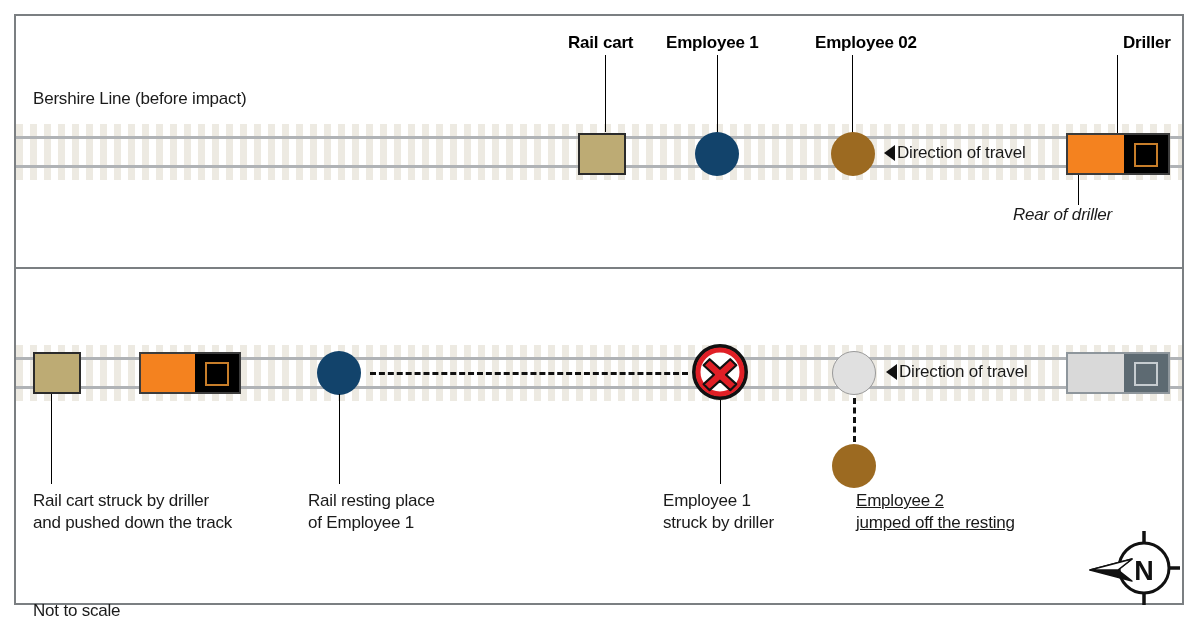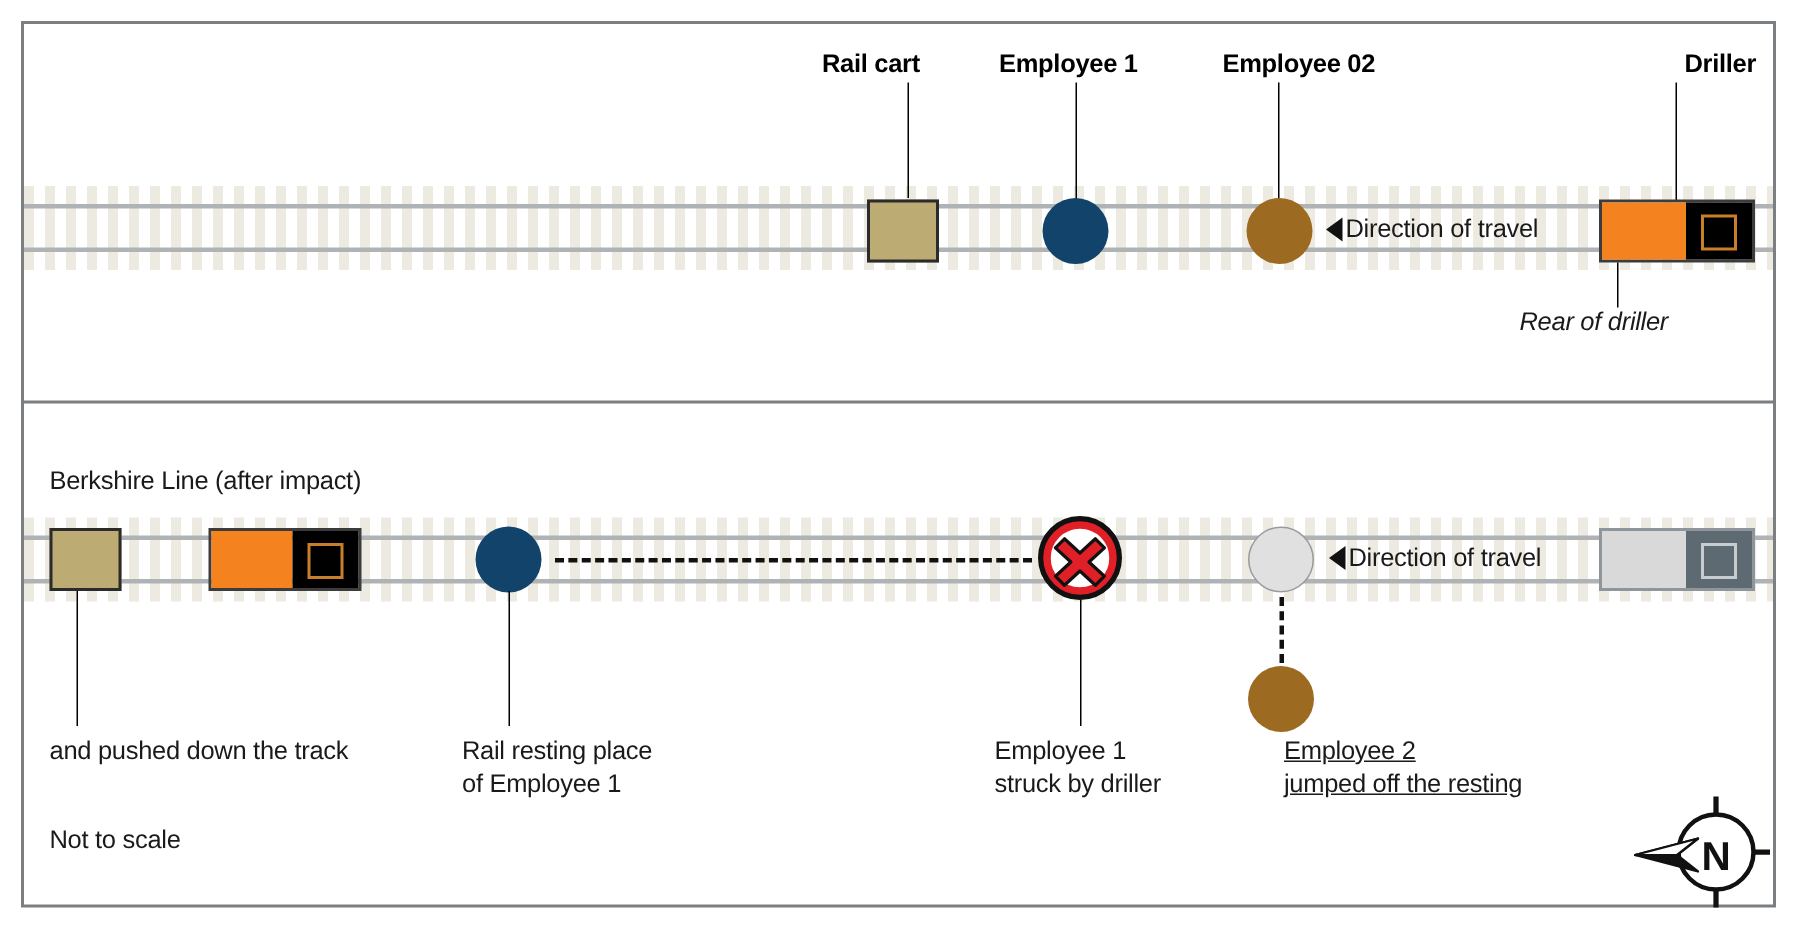--- a/index.html
+++ b/index.html
@@ -182,27 +182,28 @@
   }
 </style>
 </head>
 <body>
 
 <div id="diagram">
 
   <div class="frame"></div>
   <div class="divider"></div>
 
+  <div class="panel-title" style="left:33px; top:89px;">Bershire Line (before impact)</div>
 
   <div class="track" style="left:16px; top:124px; width:1166px;">
     <div class="rail top"></div>
     <div class="rail bottom"></div>
   </div>
 
-  <div class="label-bold" style="left:548px; top:33px;">Rail cart</div>
+  <div class="label-bold" style="left:568px; top:33px;">Rail cart</div>
   <div class="leader" style="left:605px; top:55px; height:77px;"></div>
   <div class="railcart" style="left:578px; top:133px; width:48px; height:42px;"></div>
 
   <div class="label-bold" style="left:666px; top:33px;">Employee 1</div>
   <div class="leader" style="left:717px; top:55px; height:80px;"></div>
   <div class="person emp1" style="left:695px; top:132px; width:44px; height:44px;"></div>
 
   <div class="label-bold" style="left:815px; top:33px;">Employee 02</div>
   <div class="leader" style="left:852px; top:55px; height:80px;"></div>
   <div class="person emp2" style="left:831px; top:132px; width:44px; height:44px;"></div>
@@ -218,30 +219,30 @@
   <div class="driller active" style="left:1066px; top:133px; width:104px; height:42px;">
     <div class="body"></div>
     <div class="cab" style="width:44px;">
       <div class="window" style="left:10px; top:8px; width:24px; height:24px;"></div>
     </div>
   </div>
 
   <div class="leader" style="left:1078px; top:175px; height:30px;"></div>
   <div class="label-plain" style="left:1013px; top:204px;font-style:italic;">Rear of driller</div>
 
-  <div class="panel-title" style="left:33px; top:311px;">Berkshire Line (after impact)</div>
 
   <div class="track" style="left:16px; top:345px; width:1166px;">
     <div class="rail top"></div>
     <div class="rail bottom"></div>
   </div>
 
   <div class="railcart" style="left:33px; top:352px; width:48px; height:42px;"></div>
   <div class="leader" style="left:51px; top:394px; height:90px;"></div>
   <div class="label-plain" style="left:33px; top:490px;">
+    <div>Rail cart struck by driller</div>
     <div>and pushed down the track</div>
   </div>
 
   <div class="driller active" style="left:139px; top:352px; width:102px; height:42px;">
     <div class="body"></div>
     <div class="cab" style="width:44px;">
       <div class="window" style="left:10px; top:8px; width:24px; height:24px;"></div>
     </div>
   </div>
 
@@ -282,21 +283,21 @@
     <span>Direction of travel</span>
   </div>
 
   <div class="driller ghost" style="left:1066px; top:352px; width:104px; height:42px;">
     <div class="body"></div>
     <div class="cab" style="width:44px;">
       <div class="window" style="left:10px; top:8px; width:24px; height:24px;"></div>
     </div>
   </div>
 
-  <div class="label-plain" style="left:33px; top:549px;text-align:center;">Not to scale</div>
+  <div class="label-plain" style="left:33px; top:600px;text-align:center;">Not to scale</div>
 
   <div class="compass" style="left:1088px; top:525px;">
     <svg viewBox="0 0 96 86" width="96" height="86">
       <circle cx="56" cy="43" r="25" fill="#ffffff" stroke="#111111" stroke-width="3"></circle>
       <line x1="56" y1="6" x2="56" y2="19" stroke="#111111" stroke-width="3.5"></line>
       <line x1="56" y1="67" x2="56" y2="80" stroke="#111111" stroke-width="3.5"></line>
       <line x1="81" y1="43" x2="92" y2="43" stroke="#111111" stroke-width="3.5"></line>
       <path d="M2 45 L44 34 L30 45 L44 56 Z" fill="#111111" stroke="#111111" stroke-width="1.5" stroke-linejoin="round"></path>
       <path d="M2 45 L44 34 L30 45 Z" fill="#ffffff" stroke="#111111" stroke-width="1.5" stroke-linejoin="round"></path>
       <text x="56" y="55" text-anchor="middle" font-family="'Liberation Sans', sans-serif" font-size="27" font-weight="bold" fill="#111111">N</text>

